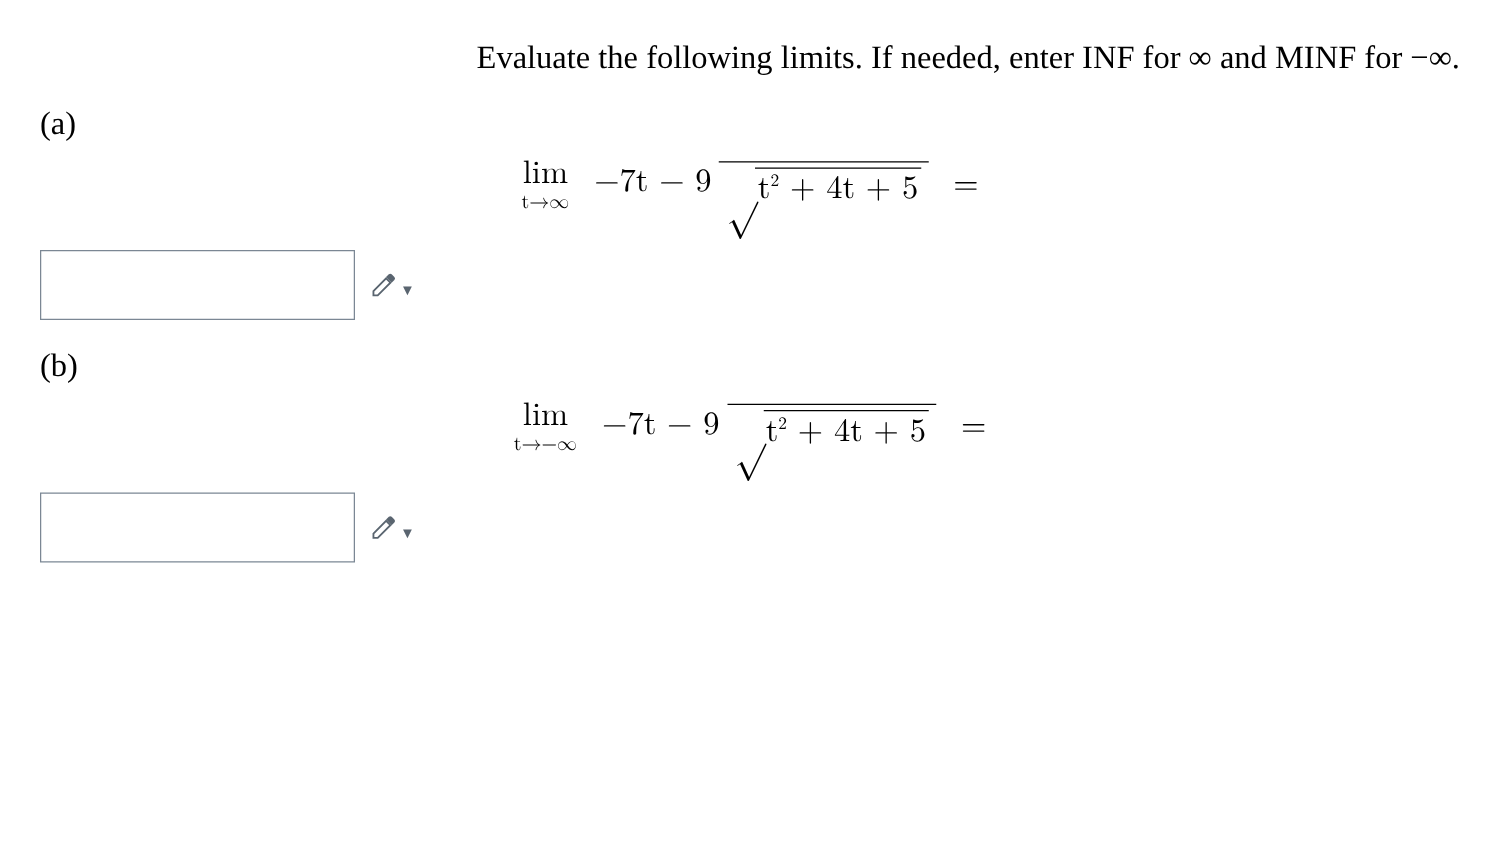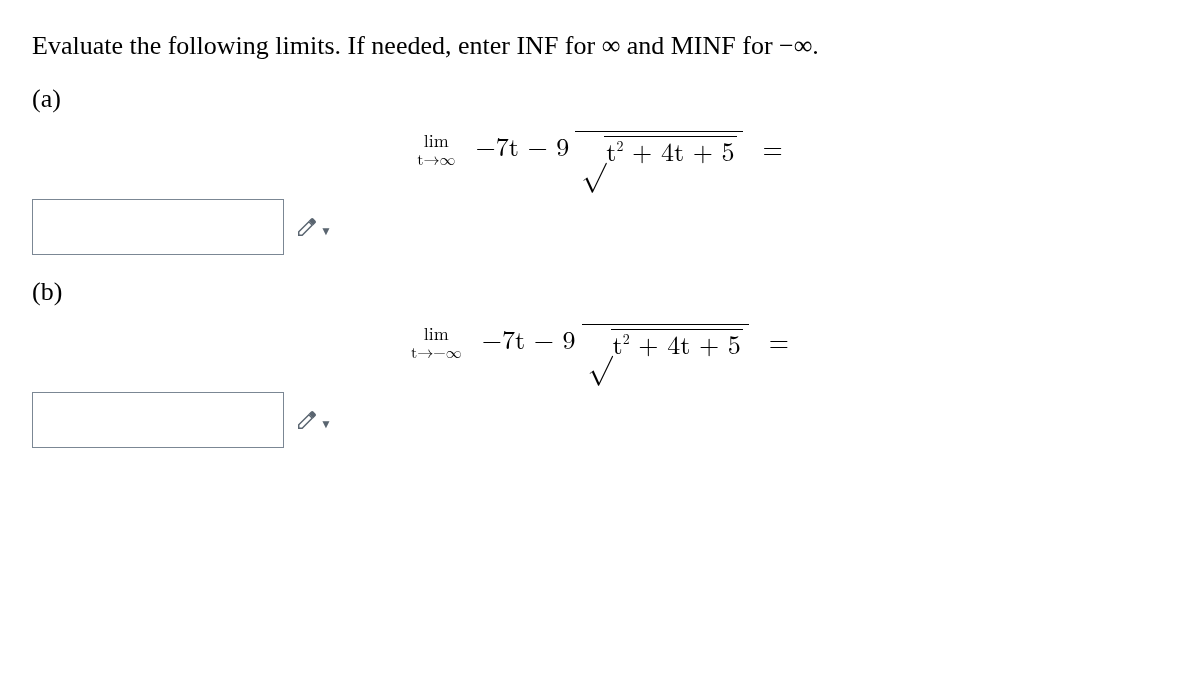--- a/index.html
+++ b/index.html
@@ -9,41 +9,42 @@
     font-family: Georgia, 'Times New Roman', serif;
     font-size: 26px;
     color: #000;
     background: #fff;
     width: 1200px;
     height: 685px;
   }
   .instruction {
     margin-bottom: 20px;
     line-height: 1.4;
+    text-align: right;
   }
   .part-label {
     margin-bottom: 10px;
   }
   .equation-row {
     text-align: center;
     margin: 10px 0 30px 0;
     font-family: 'Latin Modern Math', 'Cambria Math', 'STIX Two Math', Georgia, serif;
   }
   .limit-block {
     display: inline-flex;
     align-items: center;
     gap: 14px;
   }
   .lim-wrap {
     display: inline-flex;
     flex-direction: column;
     align-items: center;
     line-height: 1;
   }
-  .lim-top { font-size: 18px; }
+  .lim-top { font-size: 26px; }
   .lim-sub { font-size: 16px; margin-top: 2px; }
   .frac {
     display: inline-flex;
     flex-direction: row;
     align-items: center;
     line-height: 1.15;
   }
   .frac .num { padding: 0 6px 2px 6px; }
   .frac .den { border-top: 1.4px solid #000; padding: 4px 6px 0 6px; }
   .sqrt {

